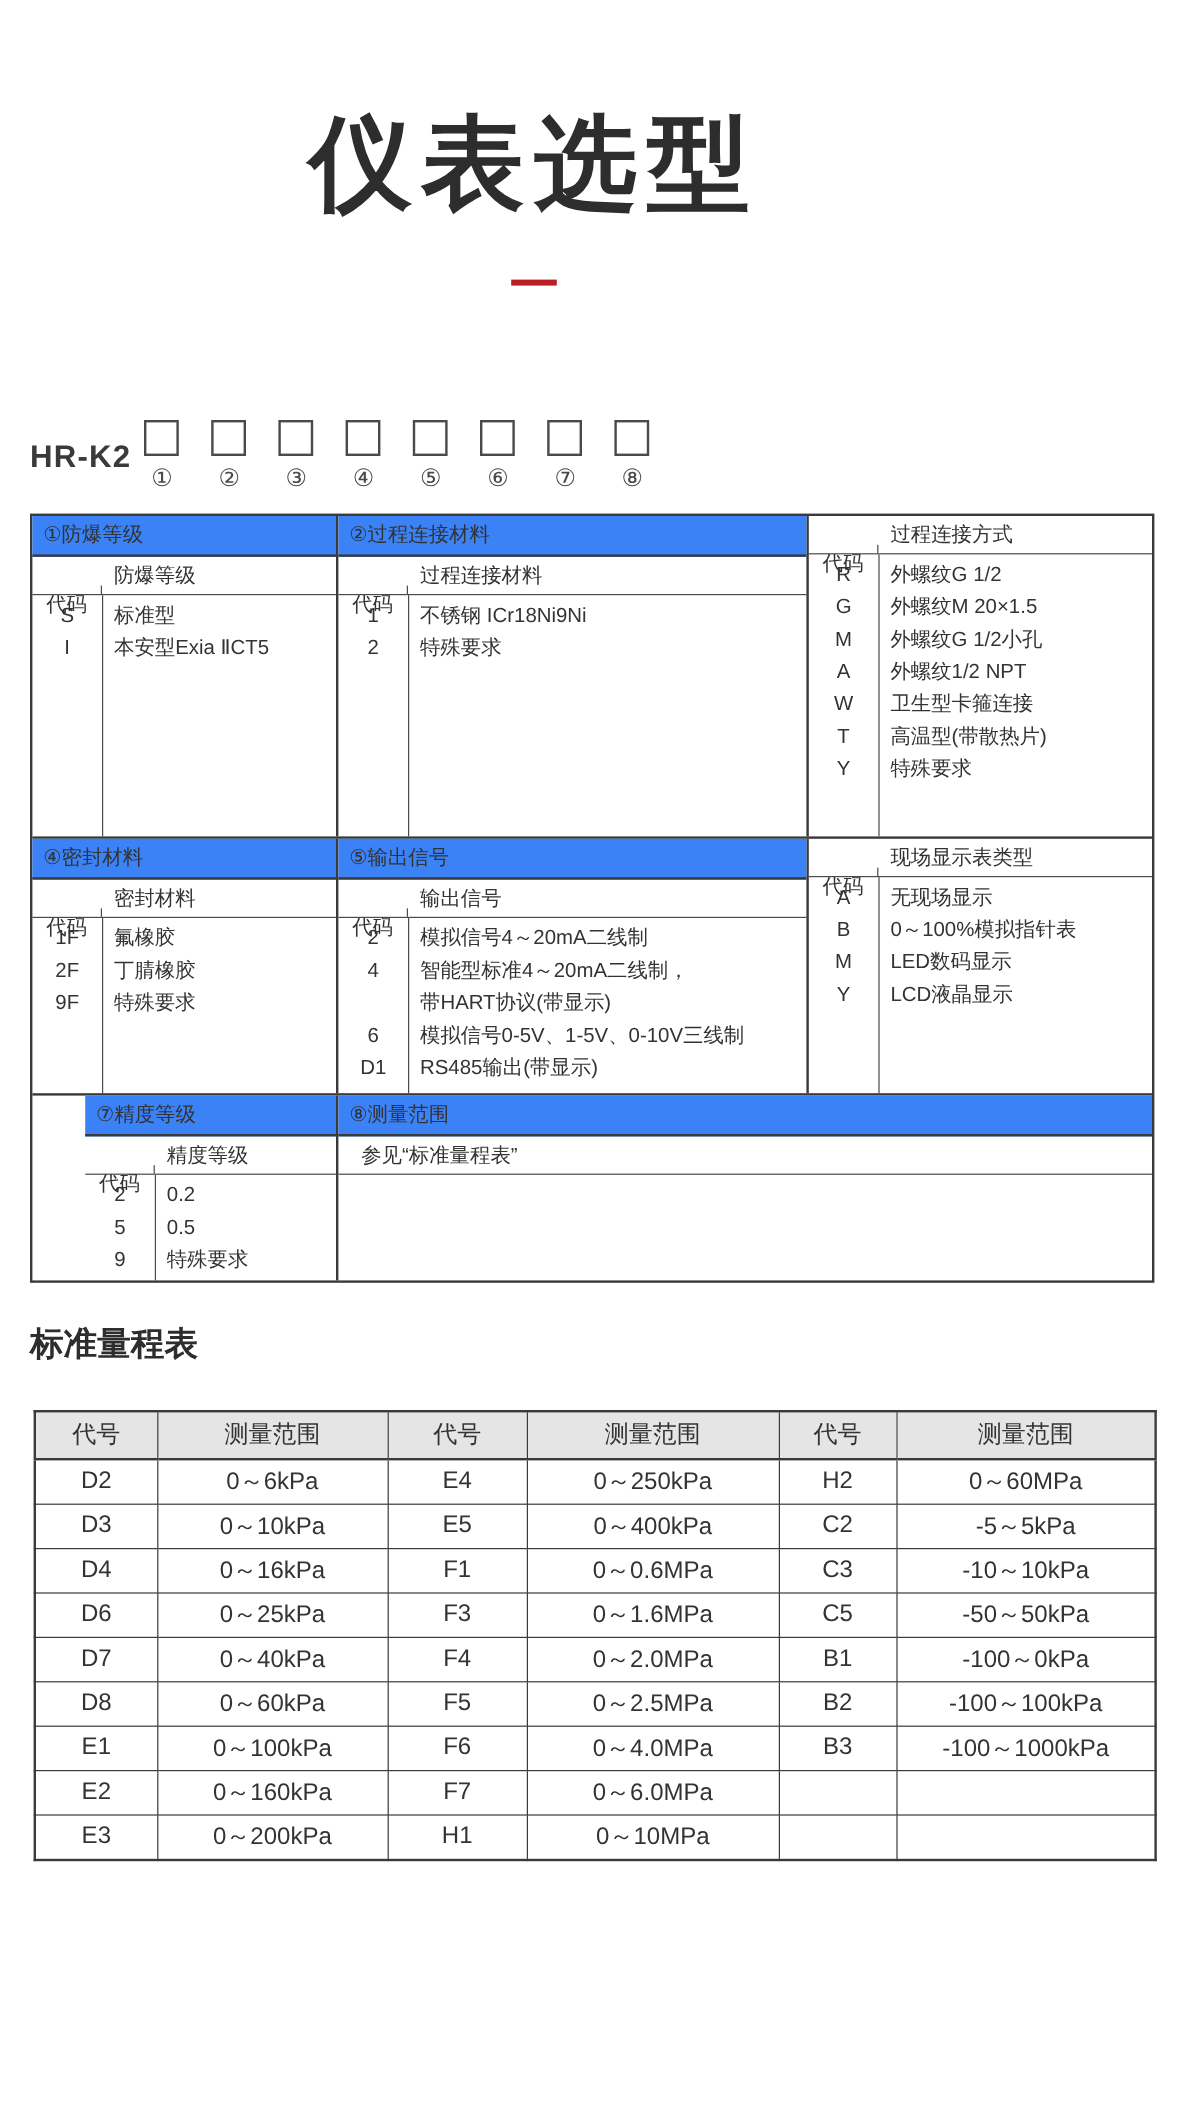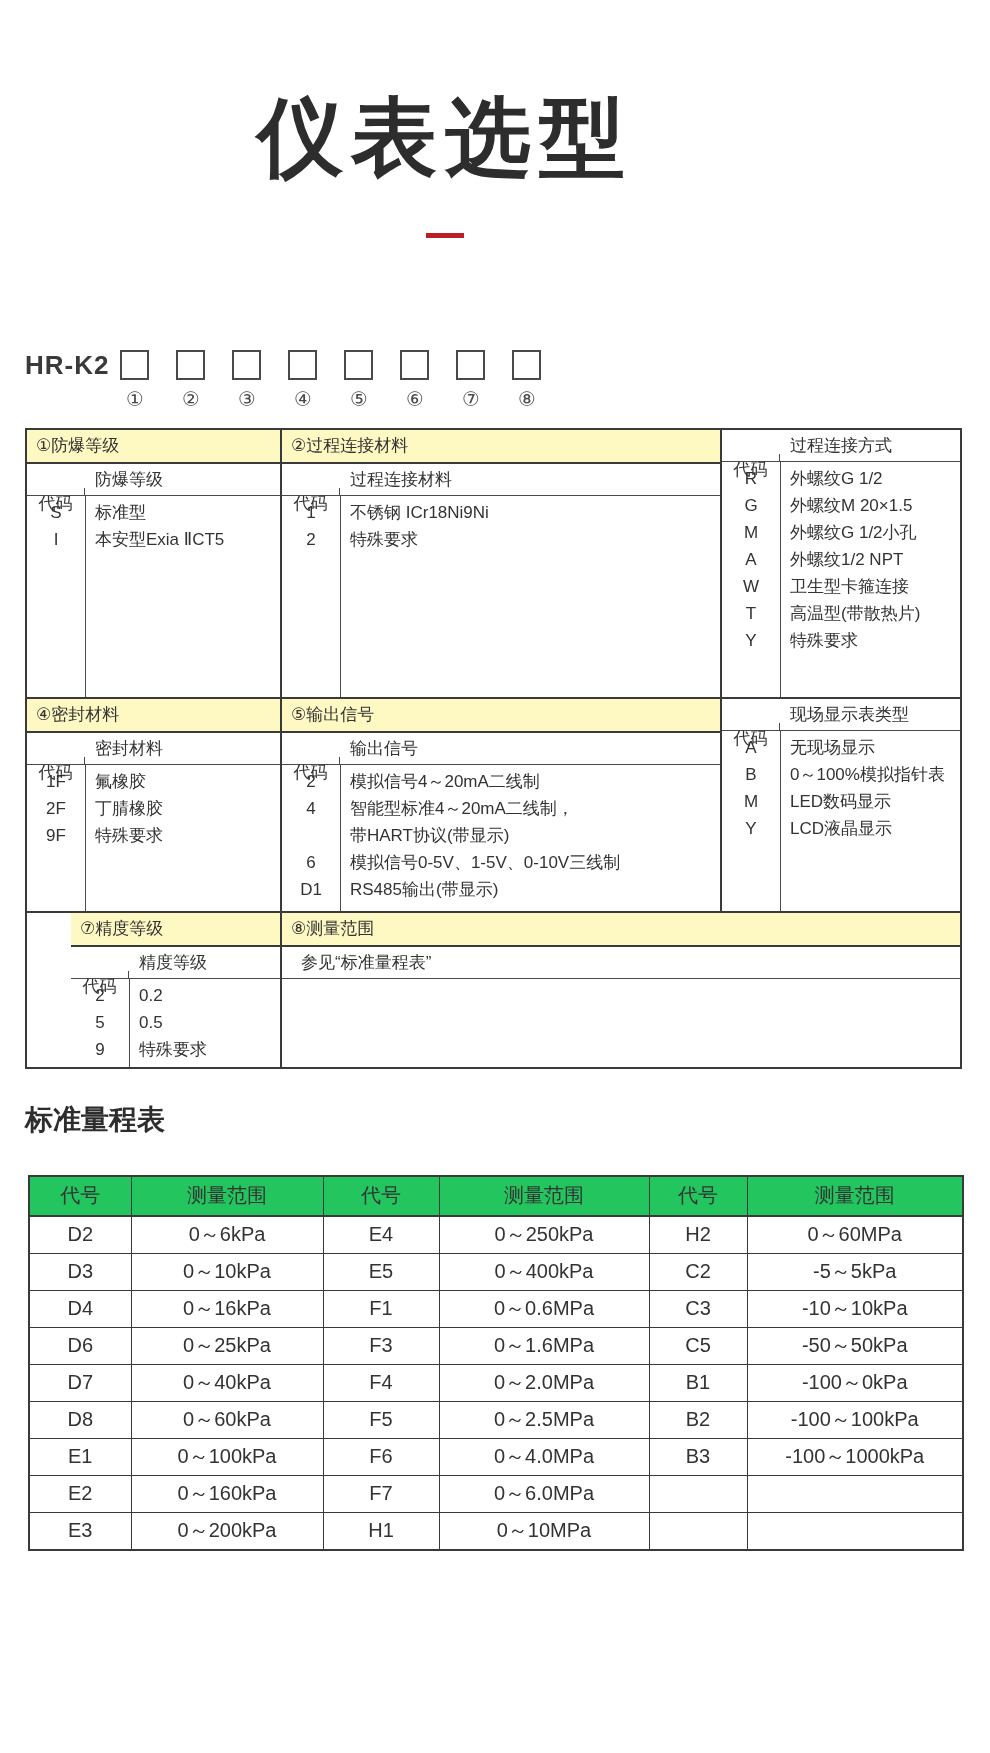--- a/index.html
+++ b/index.html
@@ -9,41 +9,41 @@
     color:#333333;
   }
   
   .title-wrap{width:890px;text-align:center;padding-top:88px;}
   .big-title{
     font-size:86px;line-height:1.15;font-weight:900;color:#2d2d2d;
     letter-spacing:8px;
   }
   .red-dash{width:38px;height:5px;background:#bb1e24;margin:46px auto 0 auto;}
   
-  .model-row{display:flex;align-items:flex-start;margin:112px 0 0 25px;}
+  .model-row{display:flex;align-items:center;margin:112px 0 0 25px;}
   .model-name{
     font-size:26px;font-weight:600;color:#3a3a3a;letter-spacing:1px;
     line-height:30px;margin-right:11px;white-space:nowrap;
   }
   .box-col{width:29px;margin-right:27px;text-align:center;}
   .sel-box{width:25px;height:26px;border:2px solid #4a4a4a;background:#fff;}
   .pos-num{display:block;margin-top:8px;font-size:20px;color:#4a4a4a;line-height:22px;}
   
   .seltable{
     width:937px;margin:18px 0 0 25px;border:2px solid #3a3a3a;
     box-sizing:border-box;font-size:17px;
   }
   .band{display:flex;border-bottom:2px solid #3a3a3a;}
   .band:last-child{border-bottom:none;}
   .sec{border-right:2px solid #3a3a3a;box-sizing:border-box;display:flex;flex-direction:column;}
   .sec:last-child{border-right:none;}
-  .w-s1{width:255px;} .w-s2{width:440px;} .w-s3{flex:1;}
+  .w-s1{width:255px;} .w-s2{width:392px;} .w-s3{flex:1;}
   .w-s7{width:255px;padding-left:44px;} .w-s8{flex:1;}
   .sec-title{
-    background:#fef9c3;height:32px;line-height:32px;padding-left:9px;
+    background:#3b82f6;height:32px;line-height:32px;padding-left:9px;
     border-bottom:2px solid #3a3a3a;font-size:17px;color:#333;
   }
   .sec-sub{display:flex;height:31px;border-bottom:1px solid #4a4a4a;}
   .sec-sub .code-col{
     width:58px;box-sizing:border-box;border-right:1px solid #4a4a4a;
     text-align:center;line-height:31px;flex:none;margin-top:24px;
   }
   .sec-sub .val-col{flex:1;padding-left:10px;line-height:31px;}
   .sec-sub.no-split .val-col{padding-left:19px;}
   .sec-body{position:relative;flex:1;padding-top:3px;}
@@ -58,21 +58,21 @@
   .range-title{margin:32px 0 0 25px;font-size:28px;font-weight:700;color:#2d2d2d;}
   table.range{
     border-collapse:collapse;margin:36px 0 0 28px;width:934px;
     font-size:20px;color:#333;table-layout:fixed;
   }
   table.range th,table.range td{
     border:1px solid #3a3a3a;text-align:center;height:36px;padding:0;
     font-weight:400;overflow:hidden;
   }
   table.range{border:2px solid #3a3a3a;}
-  table.range thead th{background:#22c55e;border-bottom:2px solid #3a3a3a;height:38px;}
+  table.range thead th{background:#e5e5e5;border-bottom:2px solid #3a3a3a;height:38px;}
   .c-code1{width:102px;} .c-rng1{width:192px;} .c-code2{width:116px;}
   .c-rng2{width:210px;} .c-code3{width:98px;} .c-rng3{width:216px;}
 </style>
 </head>
 <body>
 
 <div class="title-wrap">
   <div class="big-title">仪表选型</div>
   <div class="red-dash"></div>
 </div>

